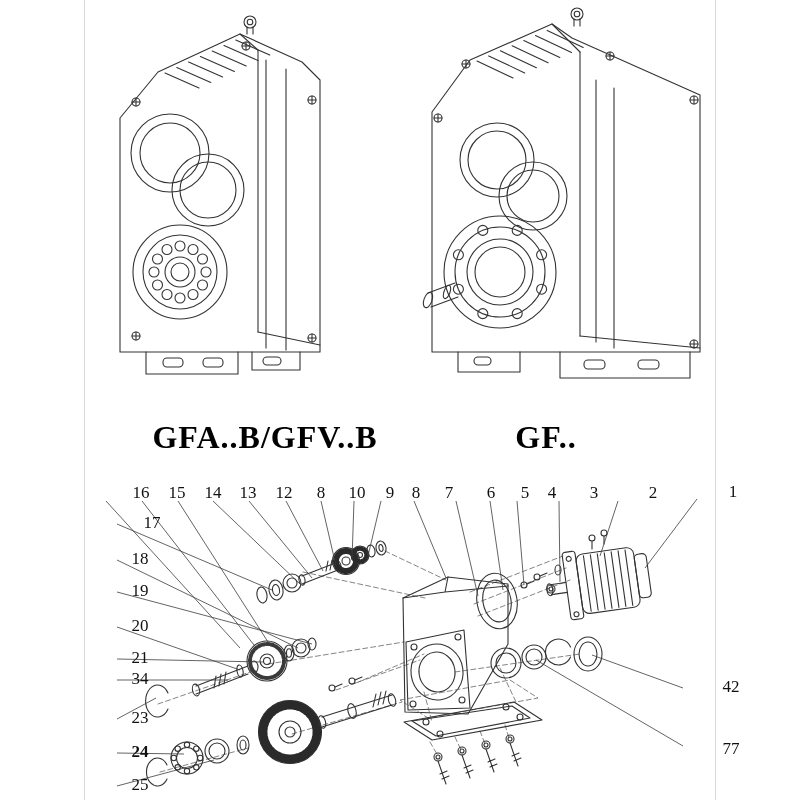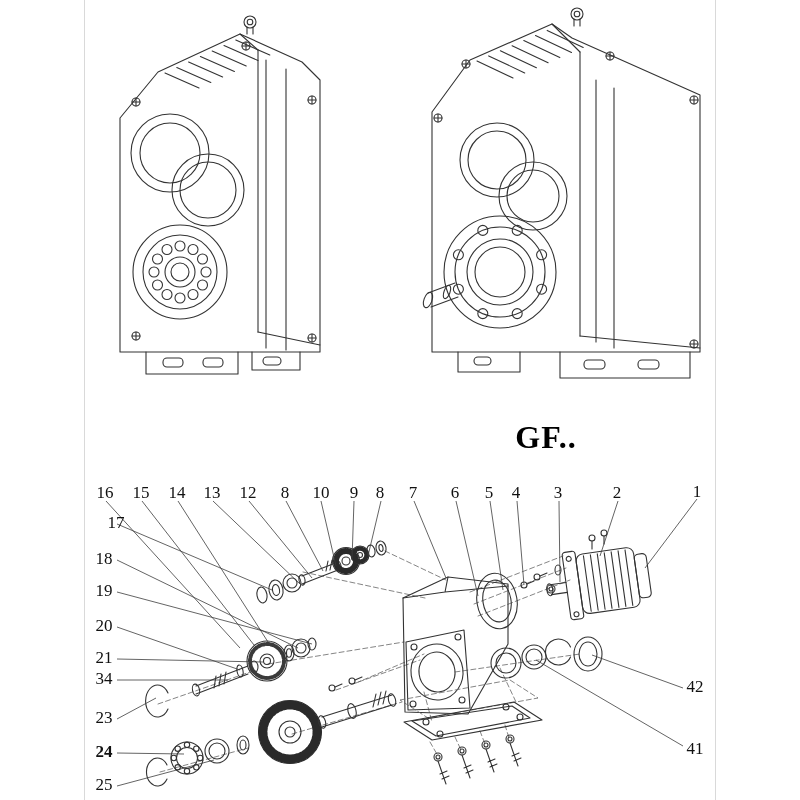--- a/index.html
+++ b/index.html
@@ -7,21 +7,21 @@
         font-family:"Liberation Serif",serif;color:#1a1a1a;}
   .page-edge{position:absolute;top:0;bottom:0;width:1px;background:#d9d9d9;}
   .page-edge.left{left:84px;}
   .page-edge.right{left:715px;}
   svg.art{position:absolute;left:0;top:0;}
   svg.art *{vector-effect:non-scaling-stroke;}
   .line{stroke:#333;fill:none;stroke-width:1.1;stroke-linecap:round;stroke-linejoin:round;}
   .dash{stroke:#666;fill:none;stroke-width:0.8;stroke-dasharray:5 3;}
   .leader{stroke:#3c3c3c;fill:none;stroke-width:0.8;}
   .callout{position:absolute;transform:translate(-50%,-50%);font-size:17px;line-height:1;
-           font-family:"Liberation Serif",serif;color:#111;}
+           font-family:"Liberation Serif",serif;color:#111;margin-left:36px;}
   .model-label{position:absolute;transform:translate(-50%,-50%);font-weight:700;font-size:32px;
            letter-spacing:1px;font-family:"Liberation Serif",serif;color:#000;white-space:nowrap;}
 </style>
 </head>
 <body>
 
 <div class="page">
   <div class="page-edge left"></div>
   <div class="page-edge right"></div>
 
@@ -359,20 +359,21 @@
         <path d="M117,659 L263,662"></path>
         <path d="M117,680 L228,680"></path>
       <path d="M117,719 L156,698"></path>
         <path d="M117,753 L184,754"></path>
         <path d="M117,786 L214,760"></path>
       <path d="M683,688 L592,655"></path>
         <path d="M683,746 L536,660"></path>
     </g>
   </svg>
 
+  <span class="model-label" style="left:265px;top:437px;">GFA..B/GFV..B</span>
   <span class="model-label" style="left:546px;top:437px;">GF..</span>
 
   <div>
     <span class="callout" style="left:105px;top:492px;">16</span>
     <span class="callout" style="left:141px;top:492px;">15</span>
     <span class="callout" style="left:177px;top:492px;">14</span>
     <span class="callout" style="left:212px;top:492px;">13</span>
     <span class="callout" style="left:248px;top:492px;">12</span>
     <span class="callout" style="left:285px;top:492px;">8</span>
     <span class="callout" style="left:321px;top:492px;">10</span>
@@ -390,15 +391,15 @@
     <span class="callout" style="left:104px;top:558px;">18</span>
     <span class="callout" style="left:104px;top:590px;">19</span>
     <span class="callout" style="left:104px;top:625px;">20</span>
     <span class="callout" style="left:104px;top:657px;">21</span>
     <span class="callout" style="left:104px;top:678px;">34</span>
     <span class="callout" style="left:104px;top:717px;">23</span>
     <span class="callout" style="left:104px;top:751px;font-weight:bold;">24</span>
     <span class="callout" style="left:104px;top:784px;">25</span>
 
     <span class="callout" style="left:695px;top:686px;">42</span>
-    <span class="callout" style="left:695px;top:748px;">41</span>
+    <span class="callout" style="left:695px;top:748px;">77</span>
   </div>
 </div>
 
 </body></html>

